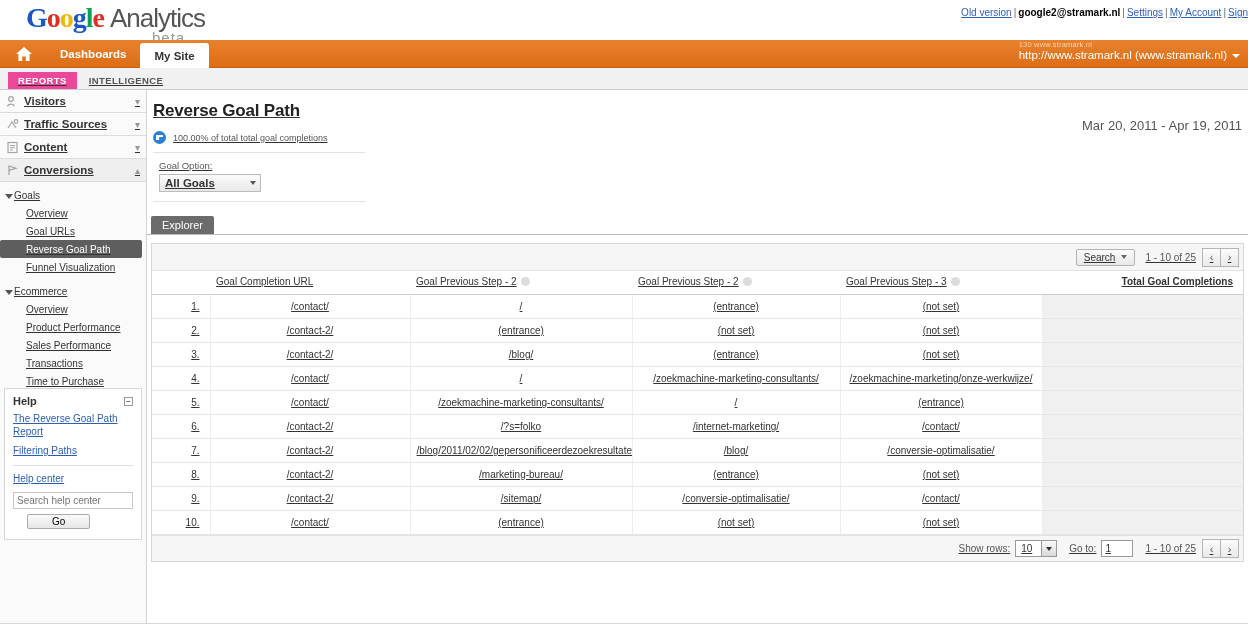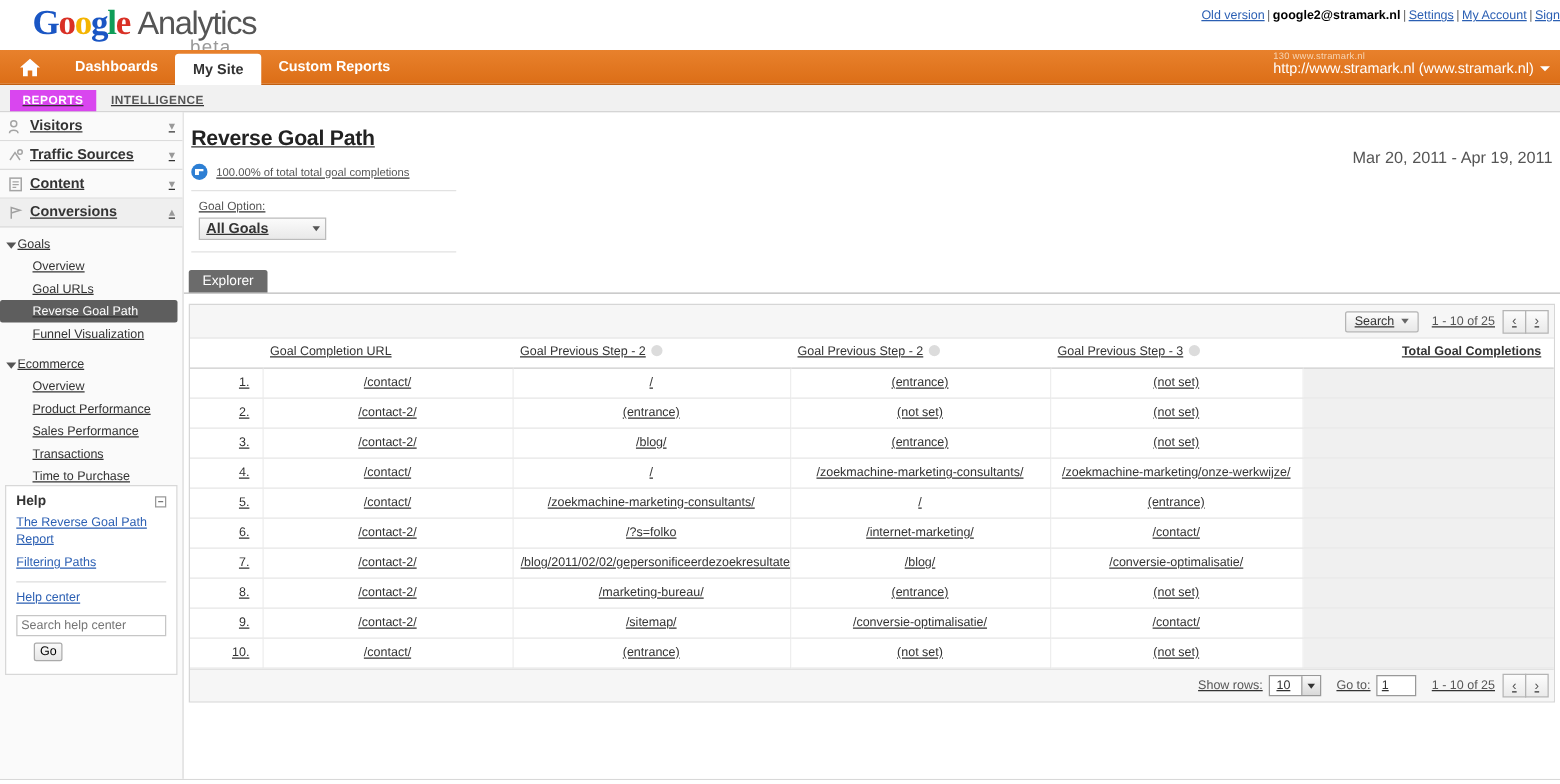--- a/index.html
+++ b/index.html
@@ -110,21 +110,21 @@
   }
   .subtabs .st {
     font-size: 9.5px; font-weight: bold;
     letter-spacing: .4px;
     padding: 3px 10px 3px 10px;
     margin-right: 2px;
     color: #555;
     cursor: pointer;
   }
   .subtabs .st.active {
-    background: #d946ef;
+    background: #ec4899;
     color: #fff;
   }
 
   
   .body {
     display: flex;
     height: 533px;
     align-items: stretch;
   }
   .sidebar {
@@ -214,21 +214,21 @@
   .helpsearch {
     width: 100%; height: 17px;
     border: 1px solid #c6c6c6;
     font-size: 10px; color: #aaa;
     padding: 0 3px;
     font-family: "Liberation Sans", sans-serif;
   }
   .gobtn {
     margin-top: 5px; margin-left: 14px;
     font-size: 10px;
-    padding: 1px 4px;
+    padding: 1px 24px;
     border: 1px solid #aaa;
     background: linear-gradient(to bottom,#fafafa,#e6e6e6);
     border-radius: 2px;
     cursor: pointer;
     font-family: "Liberation Sans", sans-serif;
   }
 
   
   .main {
     flex: 1;
@@ -477,21 +477,20 @@
 
   <div class="orangebar">
     <span class="home-icon">
       <svg width="20" height="18" viewBox="0 0 20 18">
           <path d="M10 2 L18 9 L15.6 9 L15.6 16 L11.8 16 L11.8 11.4 L8.2 11.4 L8.2 16 L4.4 16 L4.4 9 L2 9 Z" fill="#ffffff"></path>
         </svg>
     </span>
     <div class="onav">
       <div class="item">Dashboards</div>
       <div class="item active">My Site</div>
-      <div class="item">Custom Reports</div>
     </div>
     <div class="siteselect">
       <div class="sline1">130 www.stramark.nl</div>
       <div><span class="sline2">http://www.stramark.nl (www.stramark.nl)</span><span class="caret"></span></div>
     </div>
   </div>
 
   <div class="subtabs">
     <div class="st active">REPORTS</div>
     <div class="st">INTELLIGENCE</div>

